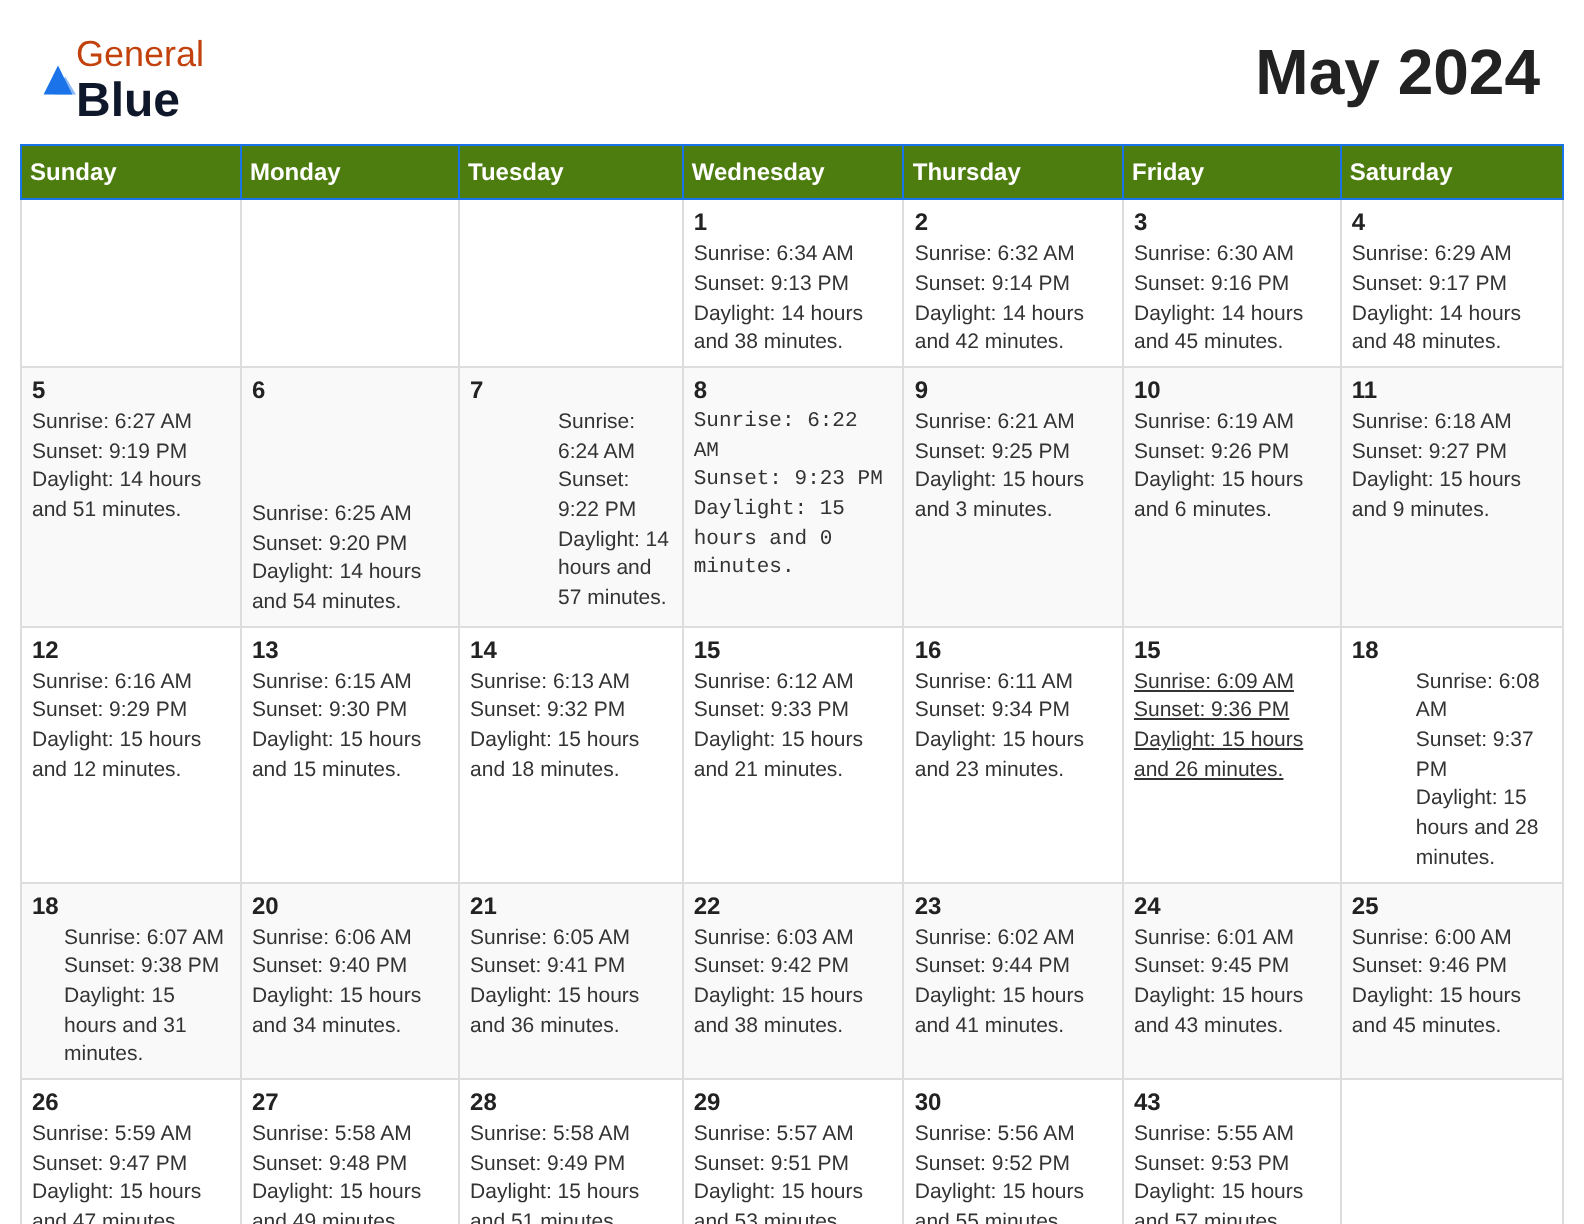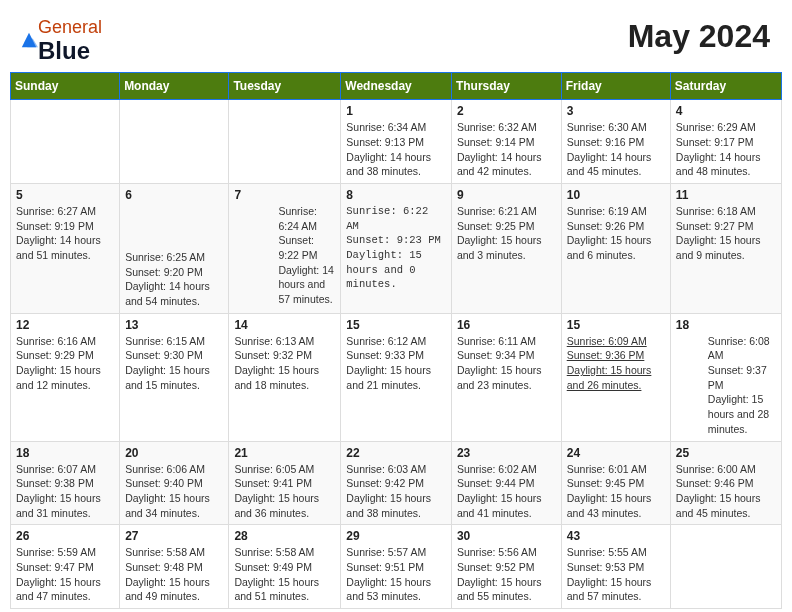--- a/index.html
+++ b/index.html
@@ -238,21 +238,21 @@
         <td>
           <div class="day-num">18</div>
           <div class="day-info" style="white-space: pre-line; margin-left: 32px;">Sunrise: 6:08 AM
 Sunset: 9:37 PM
 Daylight: 15 hours and 28 minutes.</div>
         </td>
       </tr>
       <tr>
         <td>
           <div class="day-num">18</div>
-          <div class="day-info" style="white-space: pre-line;">Sunrise: 6:07 AM
+          <div class="day-info" style="white-space: pre-line; margin-left: 16px;">Sunrise: 6:07 AM
 Sunset: 9:38 PM
 Daylight: 15 hours and 31 minutes.</div>
         </td>
         <td>
           <div class="day-num">20</div>
           <div class="day-info" style="white-space: pre-line;">Sunrise: 6:06 AM
 Sunset: 9:40 PM
 Daylight: 15 hours and 34 minutes.</div>
         </td>
         <td>

